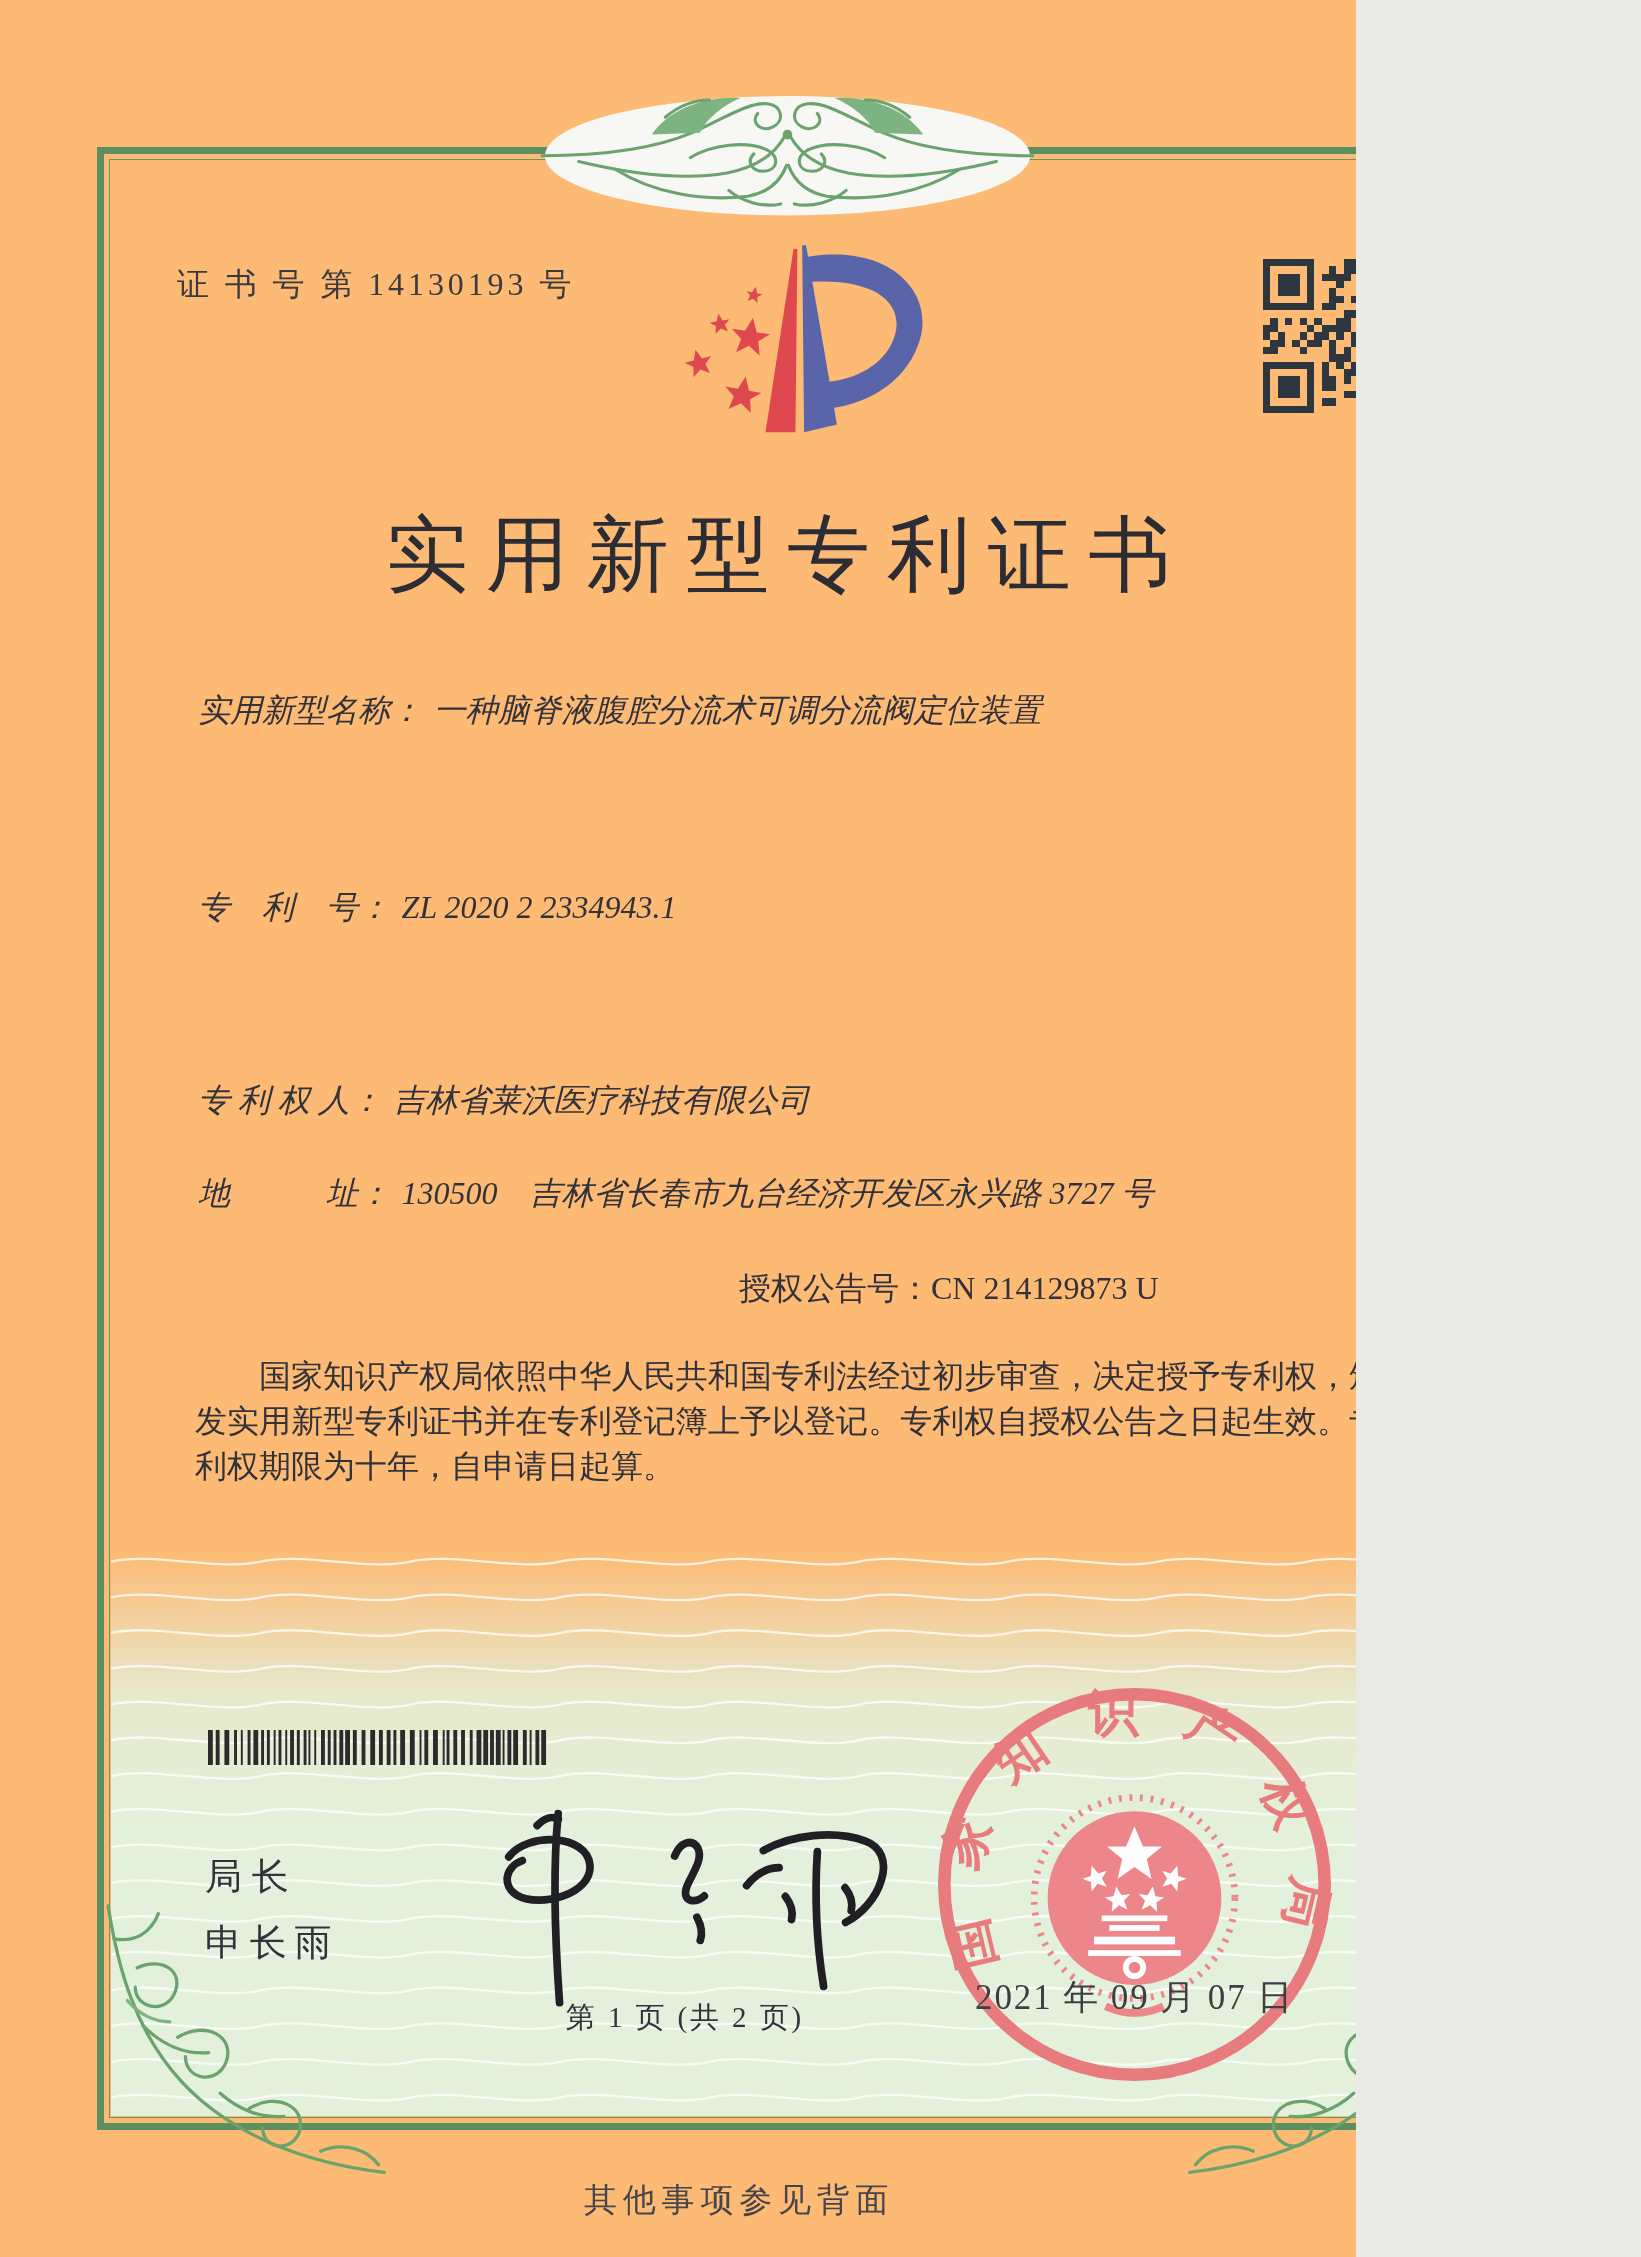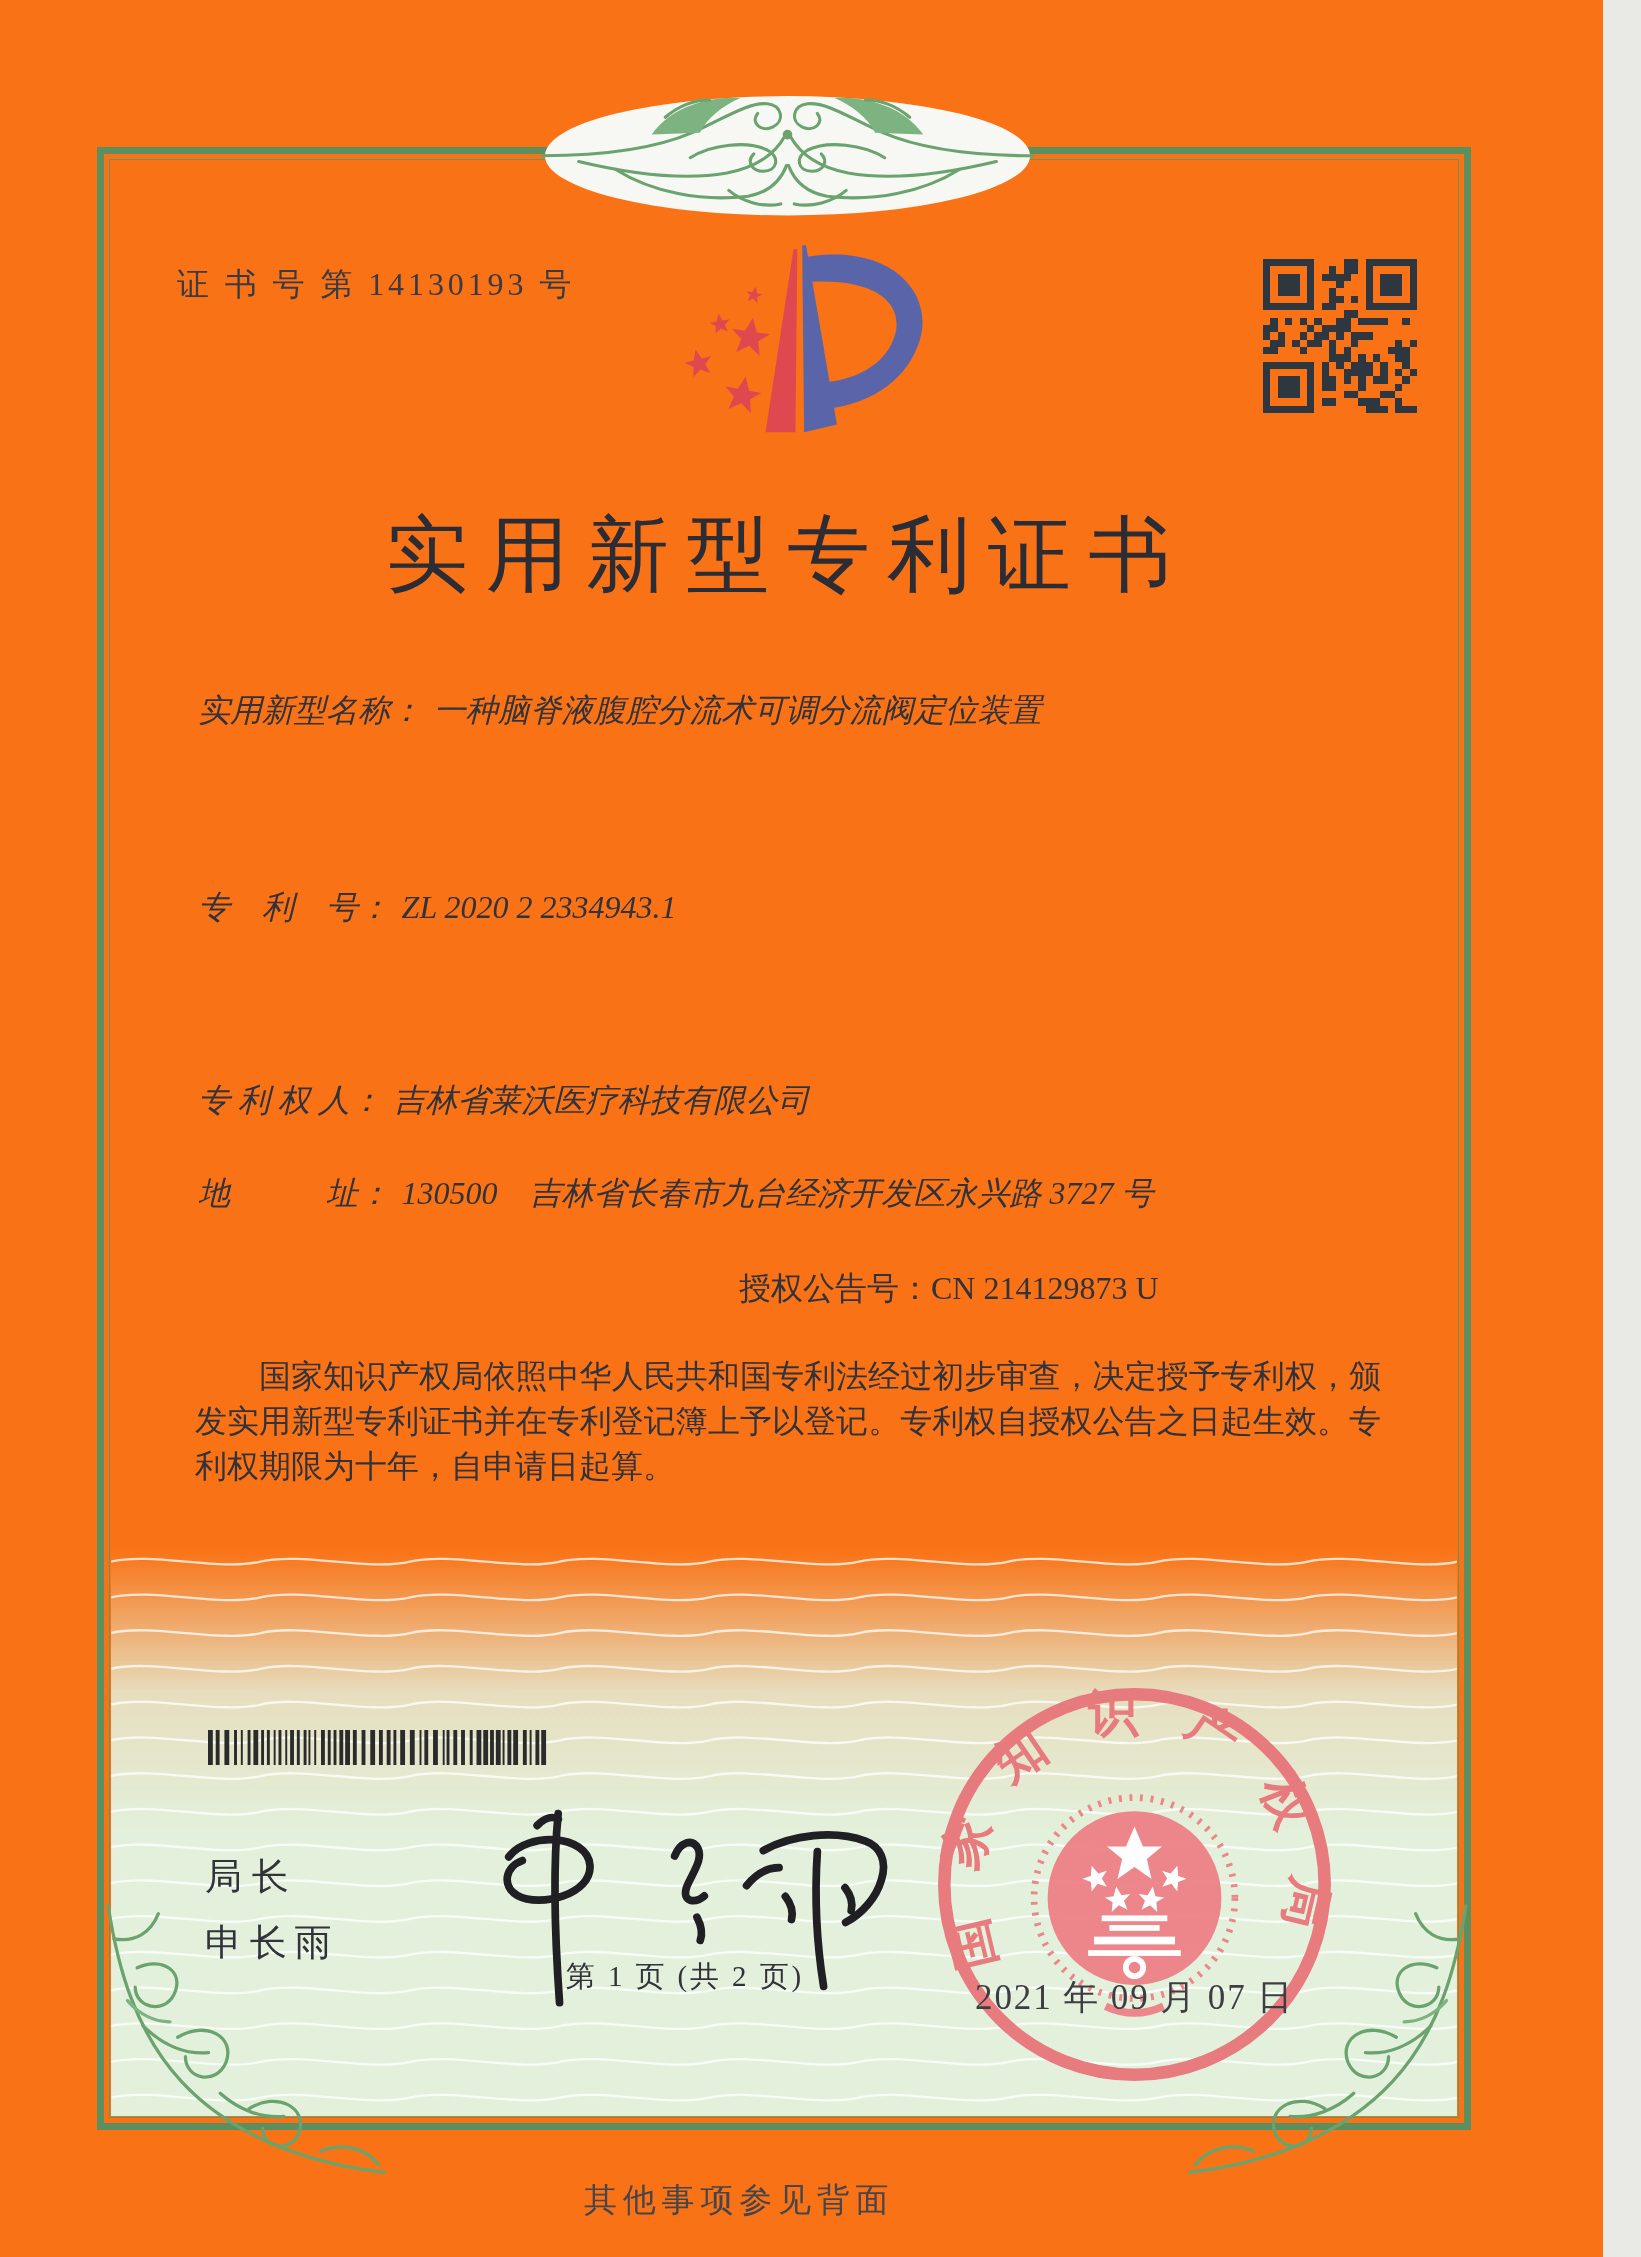--- a/index.html
+++ b/index.html
@@ -1,16 +1,16 @@
 <!DOCTYPE html>
 <html><head>
 <meta charset="utf-8">
 <style>
   html,body{margin:0;padding:0;background:#e9e9e6;}
-  .page{position:relative;width:1603px;height:2257px;background:#f97316;overflow:hidden;
+  .page{position:relative;width:1356px;height:2257px;background:#fdba74;overflow:hidden;
         font-family:"Liberation Serif","DejaVu Serif",serif;color:#32323a;}
   
   .frame{position:absolute;left:97px;top:147px;width:1360px;height:1969px;border:7.7px solid #5c8f60;}
   .frame-inner{position:absolute;inset:4.8px;border:1.9px solid #67955f;}
   
   .tint{position:absolute;left:6.8px;right:6.8px;bottom:6.8px;height:566px;
         background:linear-gradient(to bottom, rgba(227,241,220,0) 0, rgba(227,241,220,.85) 145px, #e3f1dc 290px);}
   .tint svg{position:absolute;inset:0;width:100%;height:100%;}
   
   .orn-top{position:absolute;left:462px;top:73px;width:651px;height:154px;}
@@ -33,21 +33,21 @@
              line-height:45px;text-align:justify;}
   .body-text p{margin:16px;text-indent:2em;}
   
   .barcode{position:absolute;left:208px;top:1730px;width:340px;height:35px;}
   .signer-title{position:absolute;left:205px;top:1852px;font-size:37px;letter-spacing:9.7px;}
   .signer-name{position:absolute;left:205px;top:1918px;font-size:37px;letter-spacing:7.7px;}
   .signature{position:absolute;left:446px;top:1794px;width:463px;height:227px;transform:rotate(-1deg);}
   .seal{position:absolute;left:925px;top:1675px;width:419px;height:419px;z-index:4;opacity:.95;}
   .seal-date{position:absolute;left:975px;top:1974px;font-size:35px;letter-spacing:1.9px;
              color:#3d3d42;z-index:5;white-space:nowrap;}
-  .page-num{position:absolute;left:468px;top:1957px;width:434px;text-align:center;font-size:29px;letter-spacing:2.9px;}
+  .page-num{position:absolute;left:468px;top:1998px;width:434px;text-align:center;font-size:29px;letter-spacing:2.9px;}
   .back-note{position:absolute;left:584px;top:2178px;font-size:33px;letter-spacing:5.8px;color:#45454b;}
 </style>
 </head>
 <body>
 
 <div class="page">
 
   <div class="frame">
     <div class="frame-inner"></div>
     <div class="tint">

